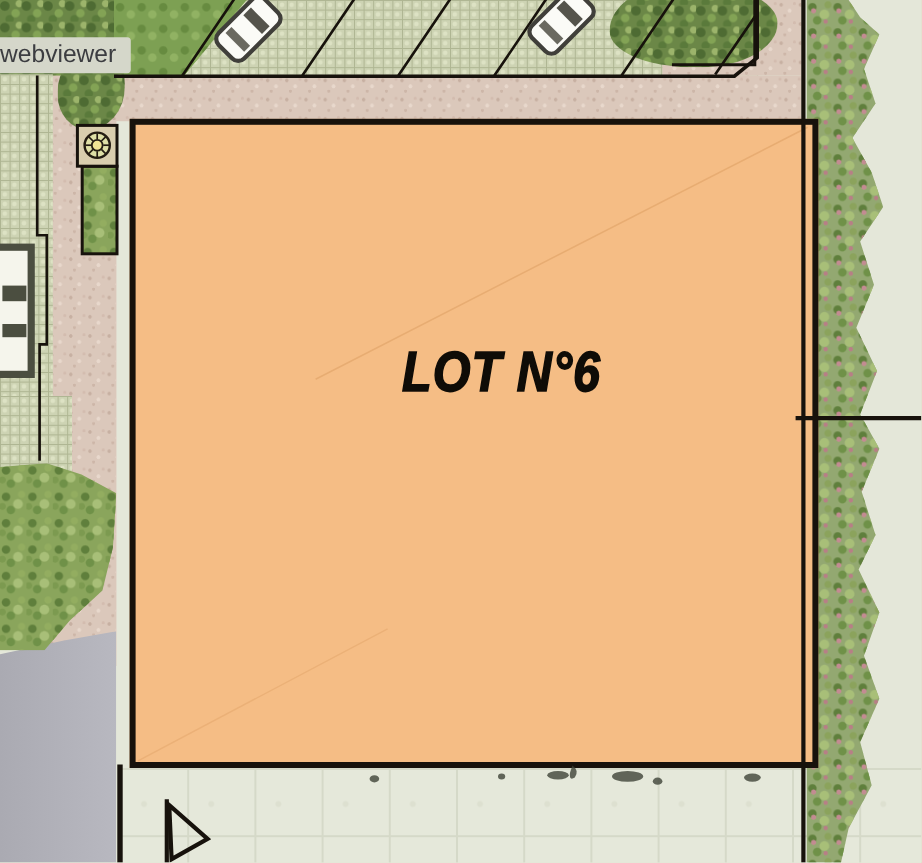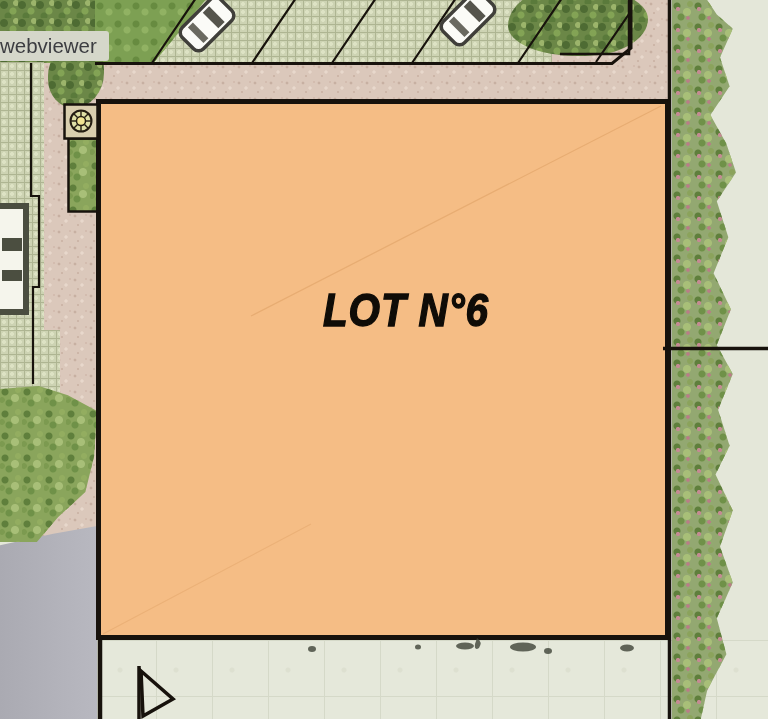--- a/index.html
+++ b/index.html
@@ -46,21 +46,21 @@
     radial-gradient(circle at 14px 12px,#91b263 3px,transparent 4px);
     background-size:18px 18px;}
   .concrete{background-color:#e5e8da;background-image:
     linear-gradient(#d5d9c8 1.5px,transparent 1.5px),
     linear-gradient(90deg,#d5d9c8 1.5px,transparent 1.5px),
     radial-gradient(circle at 20px 30px,#dde0d0 2px,transparent 3px);
     background-size:56px 56px;}
   .road{background:linear-gradient(90deg,#aaaab2,#b8b8c0);}
 
   
-  #lot{left:96px;top:99px;width:574px;height:541px;background:#f5bd85;
+  #lot{left:108px;top:99px;width:574px;height:541px;background:#f5bd85;
        border:5px solid #17120c;}
   #lot-label{position:absolute;left:205px;top:176px;width:200px;height:58px;
        display:flex;align-items:center;justify-content:center;
        font-style:italic;font-weight:bold;font-size:47px;color:#0f0c07;
        letter-spacing:1px;transform:scaleX(0.86);
        -webkit-text-stroke:1.4px #0f0c07;white-space:nowrap;}
 
   
   #badge{left:-10px;top:31px;height:30px;padding:3px 12px 3px 10px;background:#d5d7ca;
        border-radius:3px;color:#3c3d41;font-size:20.5px;line-height:24px;z-index:40;}

